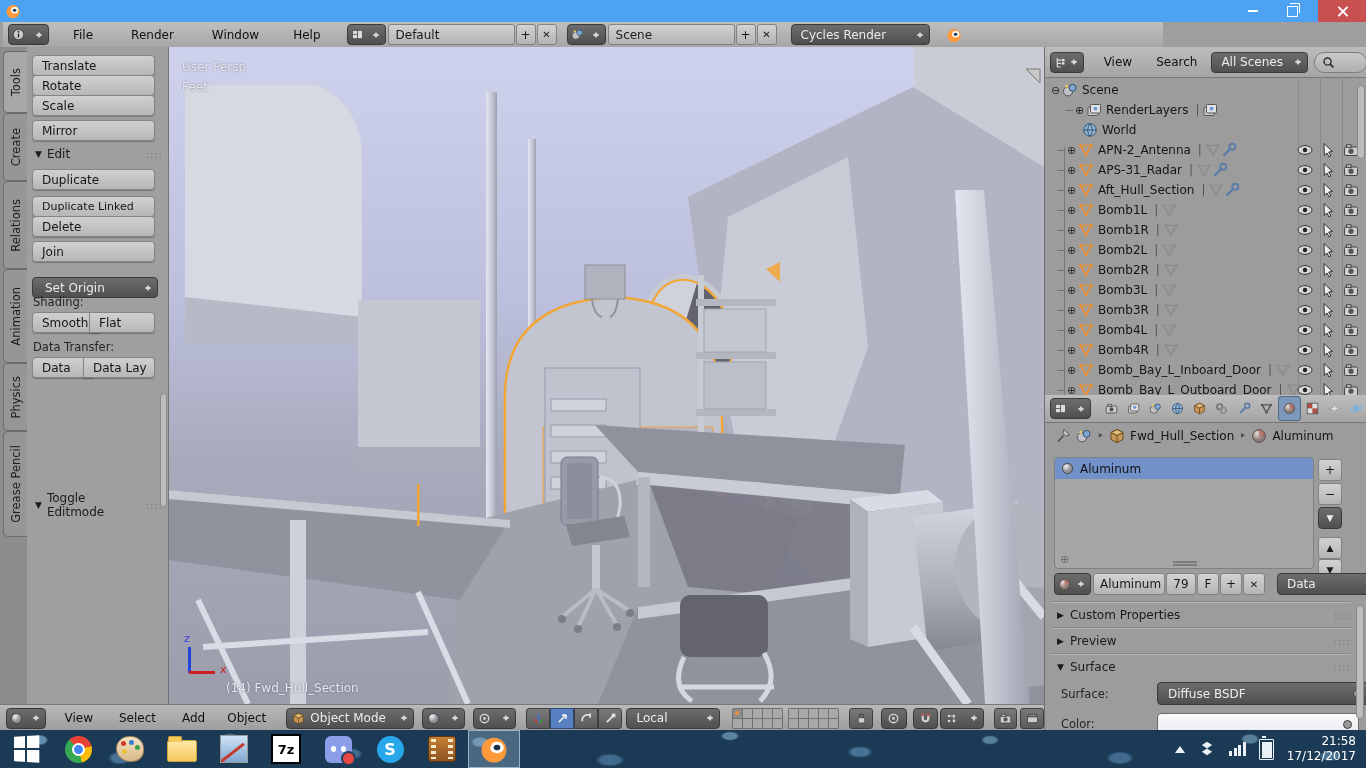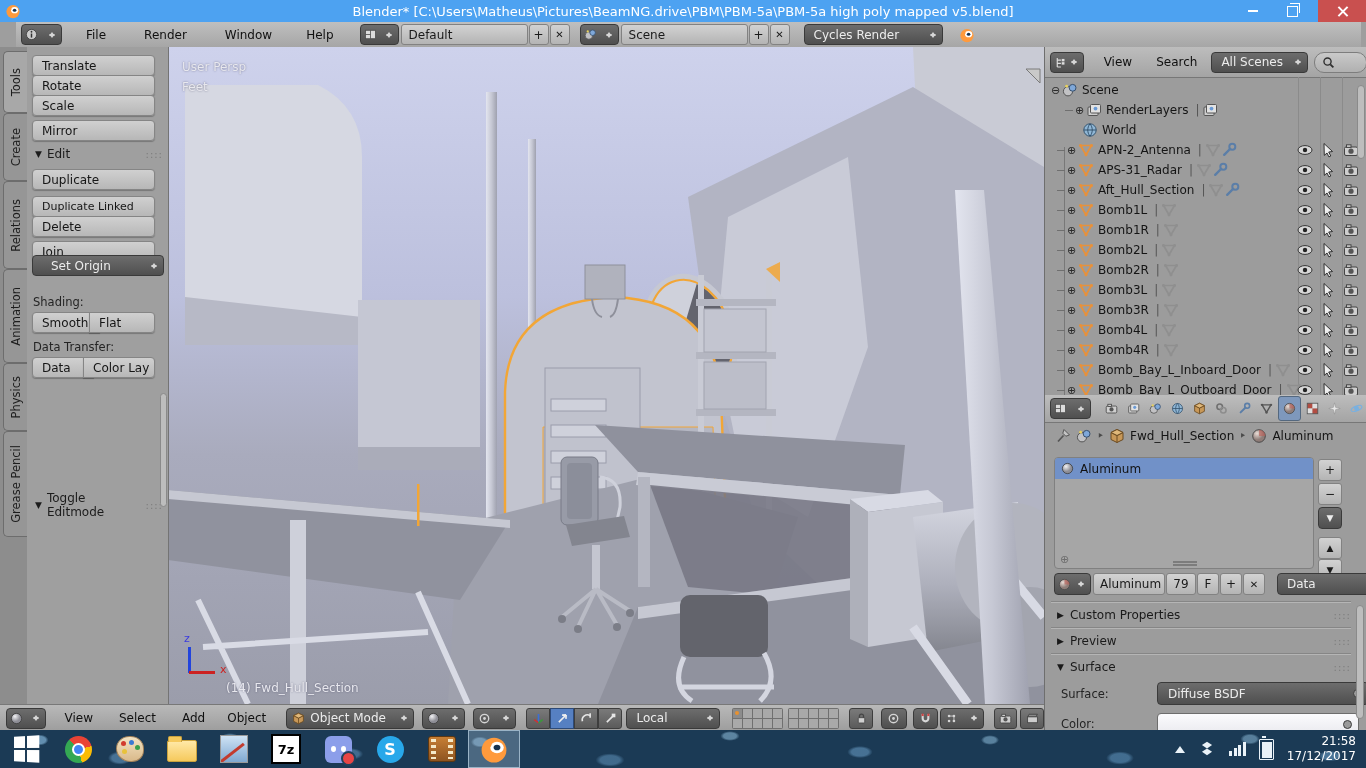--- a/index.html
+++ b/index.html
@@ -26,21 +26,21 @@
   .darkbtn{background:linear-gradient(#6d6d6d,#4f4f4f);border:1px solid #3a3a3a;border-radius:4px;
     display:flex;align-items:center;color:#ececec;}
   .updn{width:9px;height:12px;position:relative;margin-left:auto;margin-right:4px;flex:none;}
   .updn:before{content:"";position:absolute;left:1px;top:0;border:3.5px solid transparent;border-bottom:4px solid #d6d6d6;}
   .updn:after{content:"";position:absolute;left:1px;bottom:0;border:3.5px solid transparent;border-top:4px solid #d6d6d6;}
   .i{width:16px;height:16px;flex:none;}
   .i12{width:13px;height:13px;flex:none;}
   .menu{padding:0 10px;color:#101010;display:flex;align-items:center;height:100%;}
   .grip{color:#7c7c7c;font-size:10px;letter-spacing:1px;}
   
-  .infobar{position:absolute;left:16px;top:22px;width:1345px;height:25px;
+  .infobar{position:absolute;left:3px;top:22px;width:1160px;height:25px;
     background:linear-gradient(#bfbfbf,#a6a6a6);border-bottom:1px solid #6f6f6f;display:flex;align-items:center;}
   .stats{font-size:11.5px;color:#1f1f1f;white-space:nowrap;}
   
   .outliner{position:absolute;left:1044px;top:47px;width:322px;height:348px;background:#9c9c9c;border-left:1px solid #6e6e6e;overflow:hidden;}
   .ol-header{position:absolute;left:0;top:0;width:322px;height:30px;background:linear-gradient(#bdbdbd,#a4a4a4);border-bottom:1px solid #777;display:flex;align-items:center;}
   .ol-row{position:absolute;left:0;width:322px;height:20px;display:flex;align-items:center;font-size:12px;color:#151515;}
   .ol-label{margin:0 4px 0 4px;white-space:nowrap;}
   .ol-pipe{color:#555;margin:0 3px;}
   .ol-right{position:absolute;right:8px;top:2px;display:flex;gap:7px;}
   .colsep{position:absolute;top:30px;bottom:0;width:1px;background:#8b8b8b;}
@@ -300,21 +300,20 @@
           <ellipse cx="9.6" cy="7.2" rx="1.8" ry="1.5" fill="#17324e"></ellipse>
           <path d="M1.5 7.5 L7 5.5 L5 8.5 Z" fill="#ff9a3c"></path>
         </symbol>
     </defs>
   </svg>
 
   <div class="titlebar">
     <svg class="i" style="margin-left:5px">
         <use href="#s-blender"></use>
       </svg>
-    <span class="title">Blender* [C:\Users\Matheus\Pictures\BeamNG.drive\PBM\PBM-5a\PBM-5a high poly mapped v5.blend]</span>
     <div class="winbtn" style="right:96px;width:34px">
         <div class="minglyph"></div>
       </div>
     <div class="winbtn" style="right:56px;width:36px">
         <div class="restglyph"></div>
       </div>
     <div class="winbtn closebtn">
         <div class="xglyph"></div>
       </div>
   </div>
@@ -535,37 +534,37 @@
       </div>
     <div class="shelfbtn abs" style="left:5px;top:149px;width:112px;height:19px">
         <span style="font-size:11px">Duplicate Linked</span>
       </div>
     <div class="shelfbtn abs" style="left:5px;top:169px;width:112px;height:19px">
         <span>Delete</span>
       </div>
     <div class="shelfbtn abs" style="left:5px;top:194px;width:112px;height:19px">
         <span>Join</span>
       </div>
-    <div class="darkbtn abs" style="left:5px;top:208px;width:112px;height:19px;padding-left:18px">
+    <div class="darkbtn abs" style="left:5px;top:230px;width:112px;height:19px;padding-left:12px">
       <span>Set Origin</span>
         <span class="updn"></span>
     </div>
     <span class="sh-label" style="top:248px">Shading:</span>
     <div class="shelfbtn abs" style="left:5px;top:265px;width:57px;height:19px;border-radius:4px 0 0 4px">
         <span>Smooth</span>
       </div>
     <div class="shelfbtn abs" style="left:62px;top:265px;width:55px;height:19px;border-radius:0 4px 4px 0">
         <span>Flat</span>
       </div>
     <span class="sh-label" style="top:293px">Data Transfer:</span>
     <div class="shelfbtn abs" style="left:5px;top:310px;width:51px;height:19px;border-radius:4px 0 0 4px">
         <span>Data</span>
       </div>
     <div class="shelfbtn abs" style="left:56px;top:310px;width:61px;height:19px;border-radius:0 4px 4px 0">
-        <span>Color Lay</span>
+        <span>Data Lay</span>
       </div>
     <div class="abs" style="left:8px;top:444px;width:128px;display:flex;align-items:center">
       <span style="font-size:9px;margin-right:5px">▼</span>
       <span>Toggle Editmode</span>
       <span class="grip" style="margin-left:auto">::::</span>
     </div>
     <div class="scrollpill" style="left:133px;top:346px;width:5px;height:112px"></div>
   </div>
 
   <div class="v3dheader">

